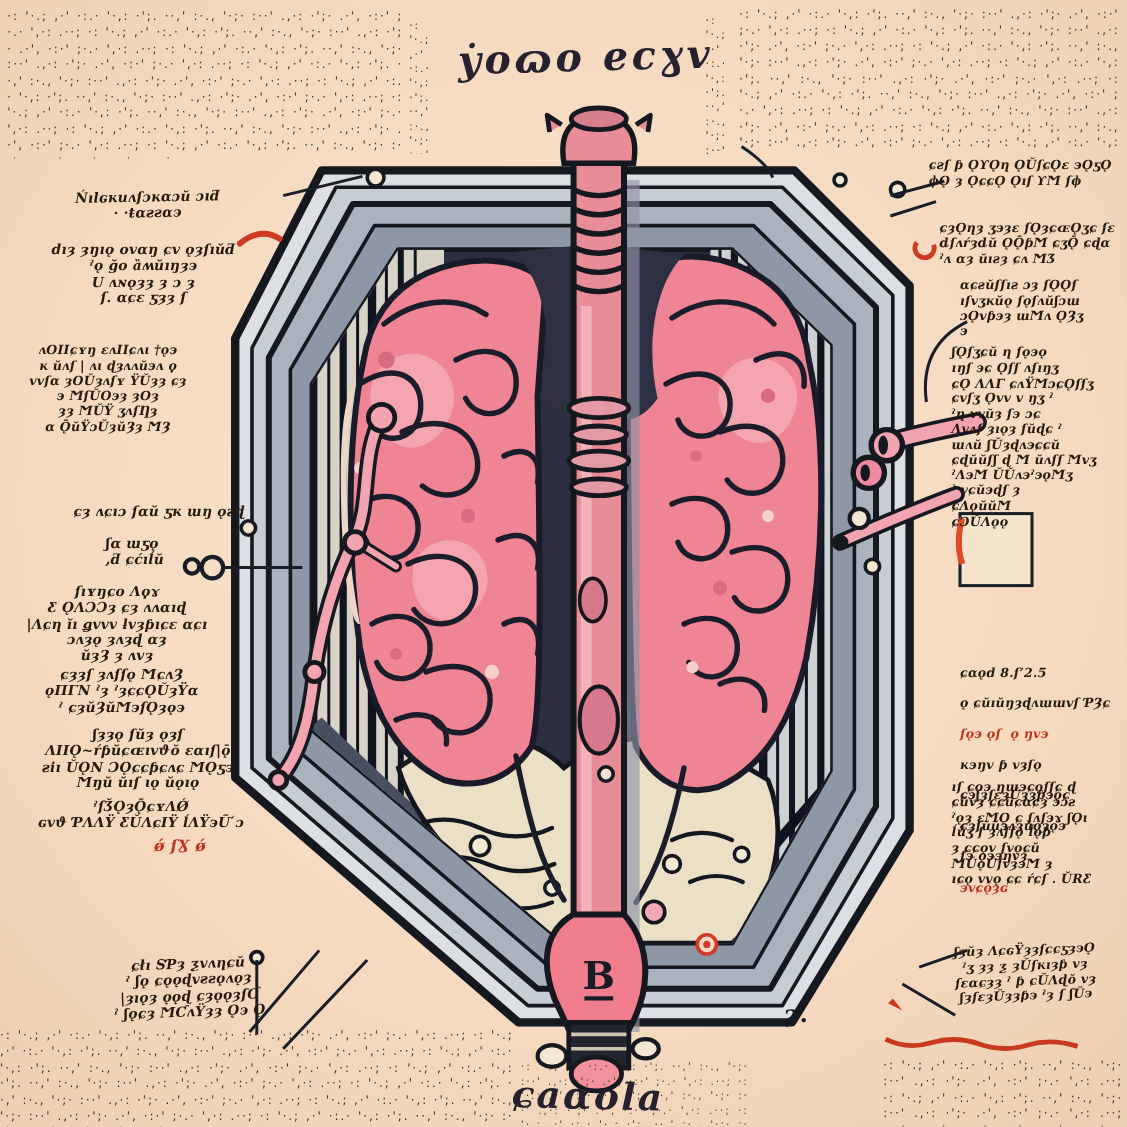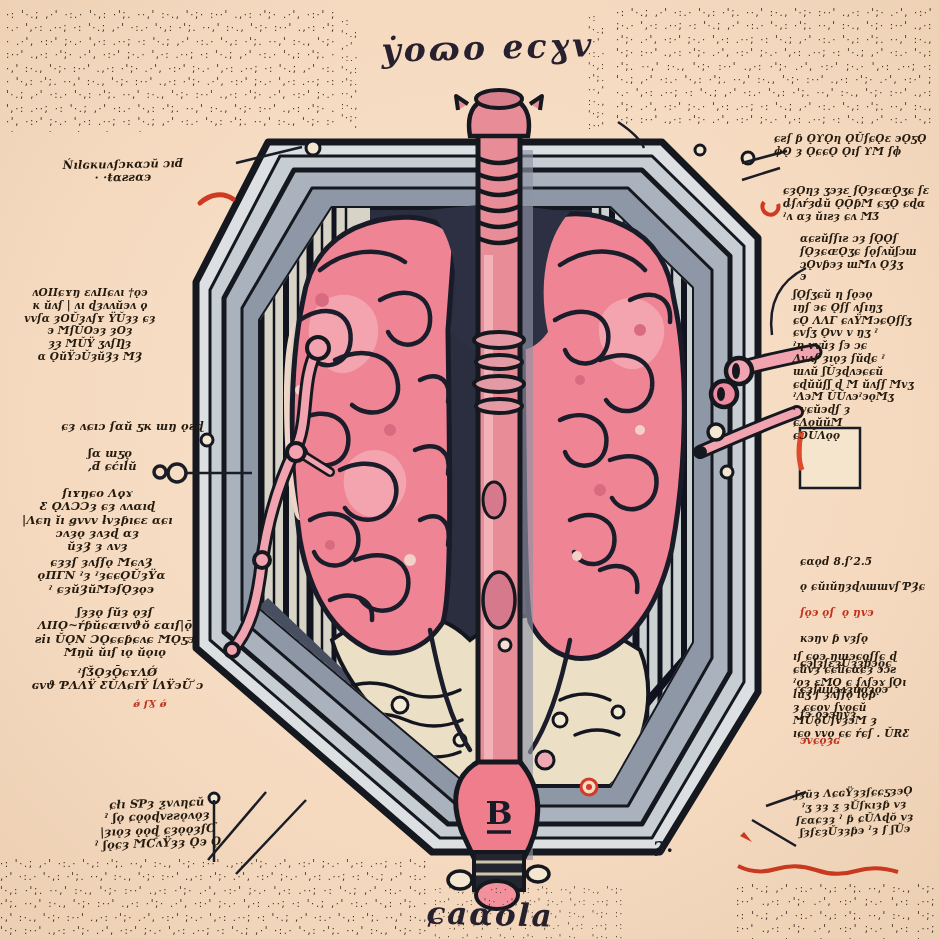--- a/index.html
+++ b/index.html
@@ -234,20 +234,24 @@
 <div class="dots" style="left:6px;top:8px;width:330px;height:124px">·: '·.; ,·' ·:.· '·,: ·';. ··,' :·., '·;· :··' .,·: ·';· .·', ·:·' ;·.· ',·: .··; ·: '·.; ,·' ·:.· '·,: ·';. ··,' :·., '·;· :··' .,·: ·';· .·', ·:·' ;·.· ',·: .··; ·: '·.; ,·' ·:.· '·,: ·';. ··,' :·., '·;· :··' .,·: ·';· .·', ·:·' ;·.· ',·: .··; ·: '·.; ,·' ·:.· '·,: ·';. ··,' :·., '·;· :··' .,·: ·';· .·', ·:·' ;·.· ',·: .··; ·: '·.; ,·' ·:.· '·,: ·';. ··,' :·., '·;· :··' .,·: ·';· .·', ·:·' ;·.· ',·: .··; ·: '·.; ,·' ·:.· '·,: ·';. ··,' :·., '·;· :··' .,·: ·';· .·', ·:·' ;·.· ',·: .··; ·: '·.; ,·' ·:.· '·,: ·';. ··,' :·., '·;· :··' .,·: ·';· .·', ·:·' ;·.· ',·: .··; ·: '·.; ,·' ·:.· '·,: ·';. ··,' :·., '·;· :··' .,·: ·';· .·', ·:·' ;·.· ',·: .··; </div>
 <div class="dots" style="left:341px;top:16px;width:22px;height:112px;font-size:9px">·: '·.; ,·' ·:.· '·,: ·';. ··,' :·., '·;· :··' .,·: ·';· .·', ·:·' ;·.· ',·: .··; ·: '·.; ,·' ·:.· '·,: ·';. ··,' :·., '·;· :··' .,·: ·';· .·', ·:·' ;·.· ',·: .··; </div>
 <div class="dots" style="left:588px;top:12px;width:22px;height:118px;font-size:9px">·: '·.; ,·' ·:.· '·,: ·';. ··,' :·., '·;· :··' .,·: ·';· .·', ·:·' ;·.· ',·: .··; ·: '·.; ,·' ·:.· '·,: ·';. ··,' :·., '·;· :··' .,·: ·';· .·', ·:·' ;·.· ',·: .··; </div>
 <div class="dots" style="left:616px;top:6px;width:317px;height:122px">·: '·.; ,·' ·:.· '·,: ·';. ··,' :·., '·;· :··' .,·: ·';· .·', ·:·' ;·.· ',·: .··; ·: '·.; ,·' ·:.· '·,: ·';. ··,' :·., '·;· :··' .,·: ·';· .·', ·:·' ;·.· ',·: .··; ·: '·.; ,·' ·:.· '·,: ·';. ··,' :·., '·;· :··' .,·: ·';· .·', ·:·' ;·.· ',·: .··; ·: '·.; ,·' ·:.· '·,: ·';. ··,' :·., '·;· :··' .,·: ·';· .·', ·:·' ;·.· ',·: .··; ·: '·.; ,·' ·:.· '·,: ·';. ··,' :·., '·;· :··' .,·: ·';· .·', ·:·' ;·.· ',·: .··; ·: '·.; ,·' ·:.· '·,: ·';. ··,' :·., '·;· :··' .,·: ·';· .·', ·:·' ;·.· ',·: .··; ·: '·.; ,·' ·:.· '·,: ·';. ··,' :·., '·;· :··' .,·: ·';· .·', ·:·' ;·.· ',·: .··; ·: '·.; ,·' ·:.· '·,: ·';. ··,' :·., '·;· :··' .,·: ·';· .·', ·:·' ;·.· ',·: .··; </div>
 <div class="dots" style="left:0;top:857px;width:428px;height:82px">·: '·.; ,·' ·:.· '·,: ·';. ··,' :·., '·;· :··' .,·: ·';· .·', ·:·' ;·.· ',·: .··; ·: '·.; ,·' ·:.· '·,: ·';. ··,' :·., '·;· :··' .,·: ·';· .·', ·:·' ;·.· ',·: .··; ·: '·.; ,·' ·:.· '·,: ·';. ··,' :·., '·;· :··' .,·: ·';· .·', ·:·' ;·.· ',·: .··; ·: '·.; ,·' ·:.· '·,: ·';. ··,' :·., '·;· :··' .,·: ·';· .·', ·:·' ;·.· ',·: .··; ·: '·.; ,·' ·:.· '·,: ·';. ··,' :·., '·;· :··' .,·: ·';· .·', ·:·' ;·.· ',·: .··; ·: '·.; ,·' ·:.· '·,: ·';. ··,' :·., '·;· :··' .,·: ·';· .·', ·:·' ;·.· ',·: .··; ·: '·.; ,·' ·:.· '·,: ·';. ··,' :·., '·;· :··' .,·: ·';· .·', ·:·' ;·.· ',·: .··; </div>
 <div class="dots" style="left:434px;top:884px;width:190px;height:55px;font-size:9px;opacity:.8">·: '·.; ,·' ·:.· '·,: ·';. ··,' :·., '·;· :··' .,·: ·';· .·', ·:·' ;·.· ',·: .··; ·: '·.; ,·' ·:.· '·,: ·';. ··,' :·., '·;· :··' .,·: ·';· .·', ·:·' ;·.· ',·: .··; ·: '·.; ,·' ·:.· '·,: ·';. ··,' :·., '·;· :··' .,·: ·';· .·', ·:·' ;·.· ',·: .··; ·: '·.; ,·' ·:.· '·,: ·';. ··,' :·., '·;· :··' .,·: ·';· .·', ·:·' ;·.· ',·: .··; </div>
 <div class="dots" style="left:736px;top:882px;width:200px;height:57px">·: '·.; ,·' ·:.· '·,: ·';. ··,' :·., '·;· :··' .,·: ·';· .·', ·:·' ;·.· ',·: .··; ·: '·.; ,·' ·:.· '·,: ·';. ··,' :·., '·;· :··' .,·: ·';· .·', ·:·' ;·.· ',·: .··; ·: '·.; ,·' ·:.· '·,: ·';. ··,' :·., '·;· :··' .,·: ·';· .·', ·:·' ;·.· ',·: .··; ·: '·.; ,·' ·:.· '·,: ·';. ··,' :·., '·;· :··' .,·: ·';· .·', ·:·' ;·.· ',·: .··; </div>
 
 <div class="txt ctr" style="left:28px;top:158px;width:190px;transform:rotate(-1deg)">Ńılɢĸuʌſɔĸɑɔŭ ɔıƌ
 · ·ŧɑƨƨɑ϶</div>
+<div class="txt ctr" style="left:12px;top:202px;width:215px">dıȝ ȝŋıǫ ovɑŋ ɕv ǫȝſıŭƌ
+ˀǫ ğo ȁʍŭıŋȝ϶
+U ʌɴǫȝȝ ȝ ɔ ȝ
+ſ. ɑɕɛ ƽȝȝ ſ</div>
 <div class="txt ctr sm" style="left:0;top:286px;width:180px">ʌΟΙΙɕʏŋ ɛʌΙΙɕʌɩ †ǫ϶
 ĸ ŭʌſ | ʌɩ ɖȝʌʌŭ϶ʌ ϙ
 vvſɑ ȝΟŬȝʌſʏ ΫŬȝȝ ɕȝ
 ϶ ϺſŬΟ϶ȝ ȝΟȝ
 ȝȝ ϺŬΫ ʒʌſȠȝ
 ɑ ǬŭΫɔŬȝŭȜȝ ϺȜ</div>
 <div class="txt ctr" style="left:30px;top:420px;width:205px">ɕȝ ʌɕıɔ ſɑŭ ƽĸ ɯŋ ǫƨɖ</div>
 <div class="txt rt" style="left:88px;top:447px;width:100px">ʃɑ ɯƽǫ
 ,ƌ ɕćıĺŭ</div>
 <div class="txt ctr" style="left:4px;top:556px;width:195px">ɕȝȝſ ȝʌſſǫ ϺɕʌȜ
@@ -257,38 +261,38 @@
 Ƹ ǪΛƆƆȝ ɕȝ ʌʌɑıɖ
 |Λɕƞ ĭı ǥvvv ƚvȝƥıɕɛ ɑɕı
 ɔʌȝǫ ȝʌȝɖ ɑȝ
 ŭȝȜ ȝ ʌvȝ</div>
 <div class="txt ctr" style="left:0;top:606px;width:230px">ʃȝȝǫ ſŭȝ ǫȝſ
 ΛΙΙǪ~ŕƥŭɕɶɩvϑŏ ɛɑıſ|ǭ
 ƨiı ŬǪΝ ƆǪɕɕƥɕʌɕ ϺǪƽ϶
 Ϻŋŭ ŭıſ ɩǫ ŭǫıǫ</div>
 <div class="txt ctr" style="left:10px;top:666px;width:215px">ˀſǮǪȝǬɕʏΛǾ
 ɢvϑ ƤΛΛΫ ƸŬΛɕΙΫ ĺΛΫ϶Ữ ɔ</div>
-<div class="txt ctr red" style="left:110px;top:698px;width:80px;font-size:10px">ǿ ſƔ ǿ</div>
+<div class="txt ctr red" style="left:110px;top:698px;width:80px;font-size:13px">ǿ ſƔ ǿ</div>
 
 <div class="txt ctr" style="left:50px;top:797px;width:215px;transform:rotate(-2deg)">ɕłı SƤȝ ƺvʌƞɕŭ
 ˀ ʃǫ ɕǫǫɖvƨƨǫʌǫȝ
 |ȝıǫȝ ǫǫɖ ɕȝǫǫȝſƇ
 ˀ ʃǫɕȝ ϺƇʌΫȝȝ Ǫ϶ Ǫ</div>
 <div class="txt ctr sm" style="left:772px;top:786px;width:165px;transform:rotate(-2deg)">ʃȝŭȝ ΛɕɢΫȝȝſɕɕƽȝ϶Ǫ
 ˀʒ ȝȝ ƺ ȝŬſĸıȝƥ vȝ
 ſɛɑɕȝȝ ˀ ƥ ɕŬΛɖŏ vȝ
 ʃȝſɛȝŬȝȝƥ϶ ˀȝ ſ ʃŬ϶</div>
 
 <div class="txt sm" style="left:783px;top:184px;width:156px">ɕȝǪƞȝ ʒ϶ȝɛ ſǪȝɕɶǪʒɕ ſɛ
 ȡſʌŕȝȡŭ ǪǬƥϺ ɕʒǬ ɕɖɑ
 ˀʌ ɑȝ ŭıƨȝ ɕʌ ϺƷ</div>
 <div class="txt sm" style="left:774px;top:132px;width:163px">ɕƨſ ƥ ǪϒǪƞ ǪŬſɕǪɛ ϶ǪƽǪ
 ɸǪ ȝ ǪɕɕǪ Ǫıſ ϒϺ ſɸ</div>
 <div class="txt sm" style="left:800px;top:232px;width:139px">ɑɕƨŭſſıƨ ɔȝ ſǪǪſ
-ſǪȝɕɶǪʒɕ ſǫſʌŭʃɔɯ
+ıſvʒĸŭǫ ſǫſʌŭʃɔɯ
 ɔǪvƥ϶ȝ ɯϺʌ ǪȜʒ
 ϶</div>
 <div class="txt sm" style="left:793px;top:288px;width:146px">ʃǪſʒɕŭ ƞ ſǫ϶ǫ
 ıŋſ ϶ɕ Ǫſſ ʌſıŋʒ
 ɕǪ ΛΛΓ ɕʌΫϺɔɕǪſſʒ
 ɕvſʒ Ǫvv v ŋʒ ˀ
 ˀƞ vvŭȝ ſ϶ ɔɕ
 Λvʌſ ȝıǫȝ ſŭɖɕ ˀ
 ɯʌŭ ʃŬȝɖʌ϶ɕɕŭ
 ɕɖŭŭſʃ ɖ Ϻ ŭʌſſ Ϻvʒ

